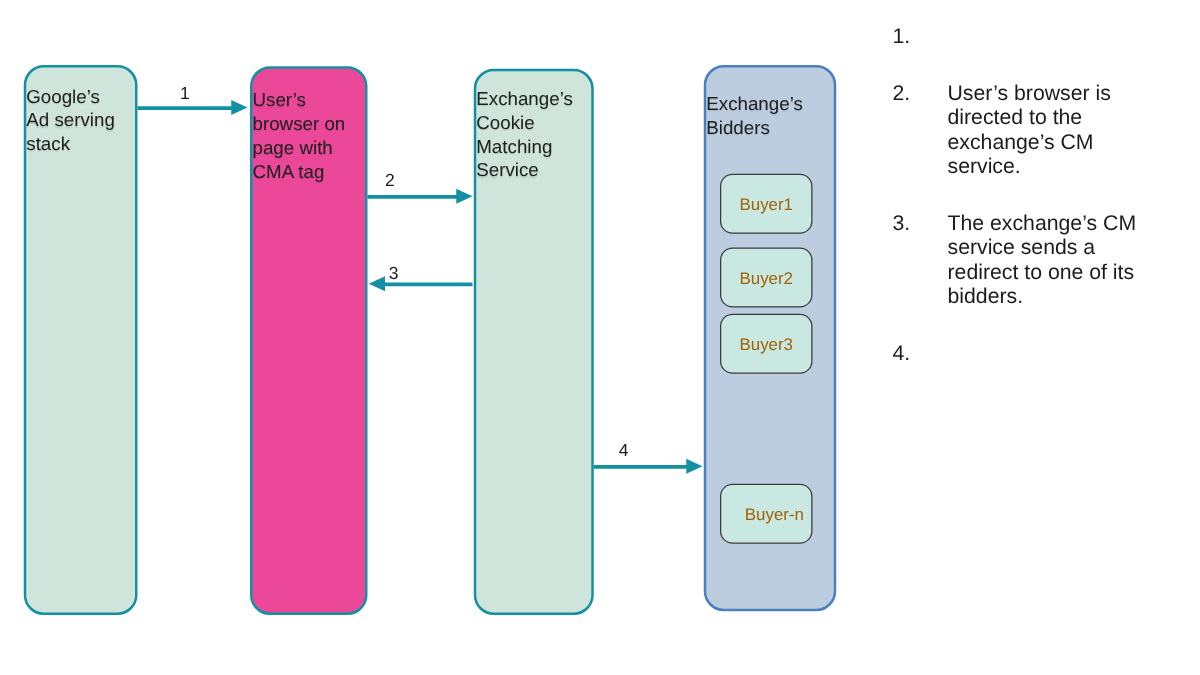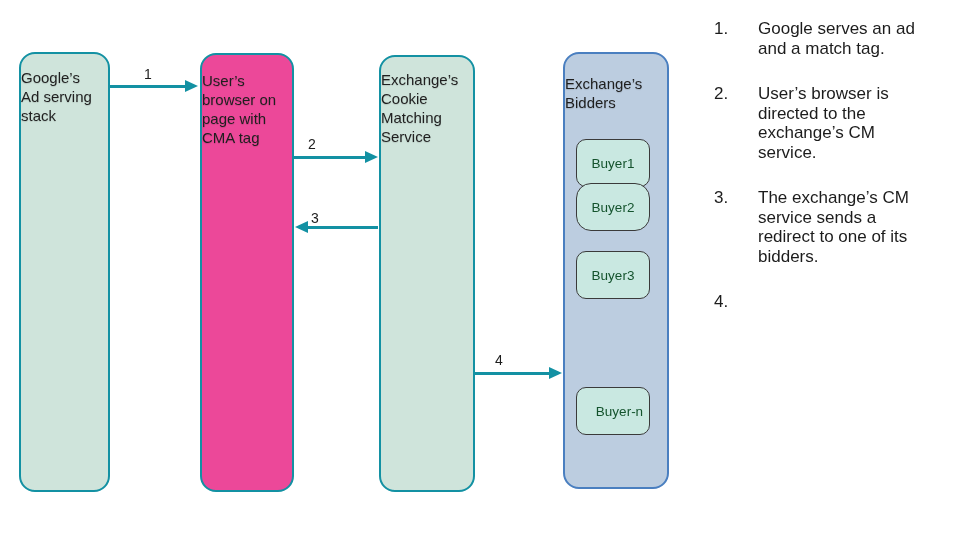--- a/index.html
+++ b/index.html
@@ -16,23 +16,23 @@
     text-shadow:0 1px 1px rgba(0,0,0,0.12);
   }
   #node-google   {left:19px; top:52px; width:91px; height:440px; background:#cfe4db; padding-top:14px;}
   #node-browser  {left:200px;top:53px; width:94px; height:439px; background:#ec4899; padding-top:16px;}
   #node-cm       {left:379px;top:55px; width:96px; height:437px; background:#cfe4db; padding-top:13px;}
   #node-bidders  {left:563px;top:52px; width:106px;height:437px; background:#bccde0; border-color:#4a7fc0; padding-top:20px;}
   .buyer{
     position:absolute;left:11px;width:74px;height:48px;background:#c9e8e1;
     border:1px solid #3a3a3a;border-radius:10px;box-sizing:border-box;
     display:flex;align-items:center;justify-content:center;
-    font-size:13.5px;color:#14532d;
+    font-size:13.5px;color:#a16207;
   }
-  #buyer-1{top:85px;} #buyer-2{top:129px;border-radius:15px;} #buyer-3{top:197px;} #buyer-n{top:333px;padding-left:13px;}
+  #buyer-1{top:85px;} #buyer-2{top:144px;} #buyer-3{top:197px;} #buyer-n{top:333px;padding-left:13px;}
   .arrow{position:absolute;height:12px;}
   .arrow .shaft{position:absolute;top:4.5px;height:3px;background:#1391a3;}
   .arrow.dir-right .shaft{left:0;right:11px;}
   .arrow.dir-left  .shaft{left:11px;right:0;}
   .arrow .head{position:absolute;top:0;width:0;height:0;
     border-top:6px solid transparent;border-bottom:6px solid transparent;}
   .arrow.dir-right .head{right:0;border-left:13px solid #1391a3;}
   .arrow.dir-left  .head{left:0;border-right:13px solid #1391a3;}
   #arrow-1{left:110px;top:80px;width:88px;}
   #arrow-2{left:294px;top:151px;width:84px;}
@@ -118,22 +118,20 @@
 
   <div class="arrow dir-right" id="arrow-4">
     <div class="shaft"></div>
     <div class="head"></div>
   </div>
   <div class="arrow-num" id="arrow-num-4">4</div>
 
   <div id="steps">
     <div class="step">
       <div class="step-num">1.</div>
-      <div class="step-text">Google serves an ad
-and a match tag.</div>
     </div>
     <div class="step">
       <div class="step-num">2.</div>
       <div class="step-text">User’s browser is
 directed to the
 exchange’s CM
 service.</div>
     </div>
     <div class="step">
       <div class="step-num">3.</div>

